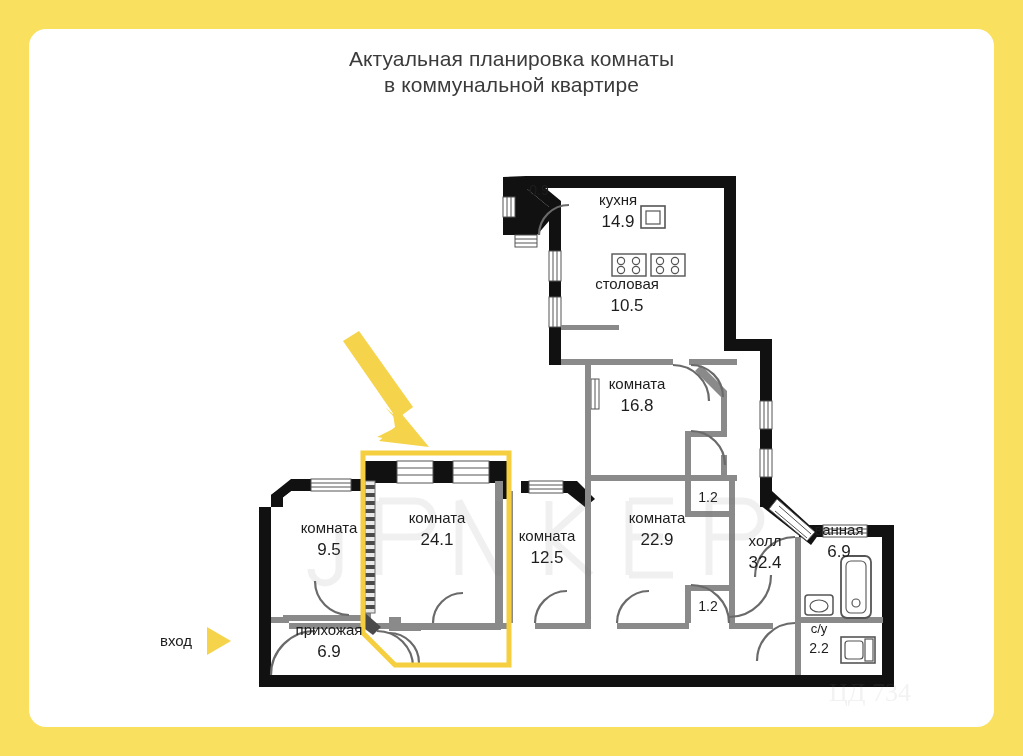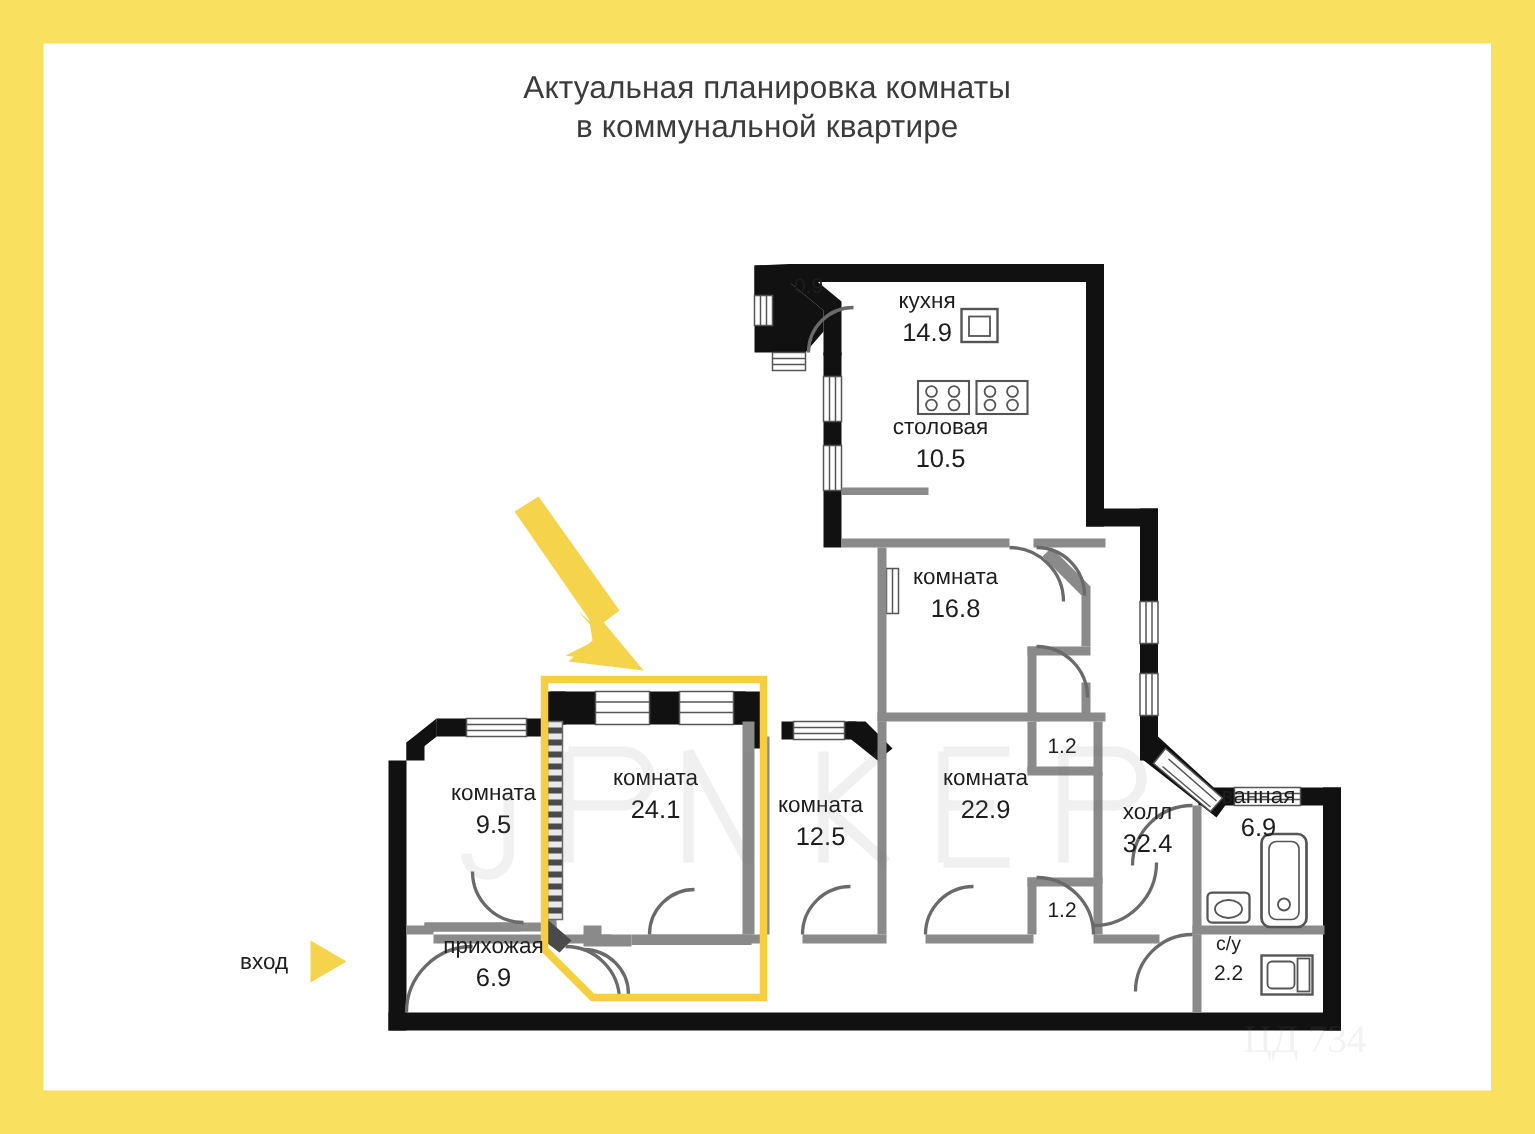--- a/index.html
+++ b/index.html
@@ -15,20 +15,21 @@
     position: relative;
     width: 1023px; height: 756px;
     background: #fae05f;
   }
   #canvas {
     position: absolute;
     left: 29px; top: 29px;
     width: 965px; height: 698px;
     background: #ffffff;
     overflow: hidden;
+    border-radius: 17px;
   }
   #title {
     position: absolute;
     left: 0; top: 17px;
     width: 965px;
     text-align: center;
     font-size: 21px;
     line-height: 26px;
     color: #3b3b3b;
     letter-spacing: 0.1px;

